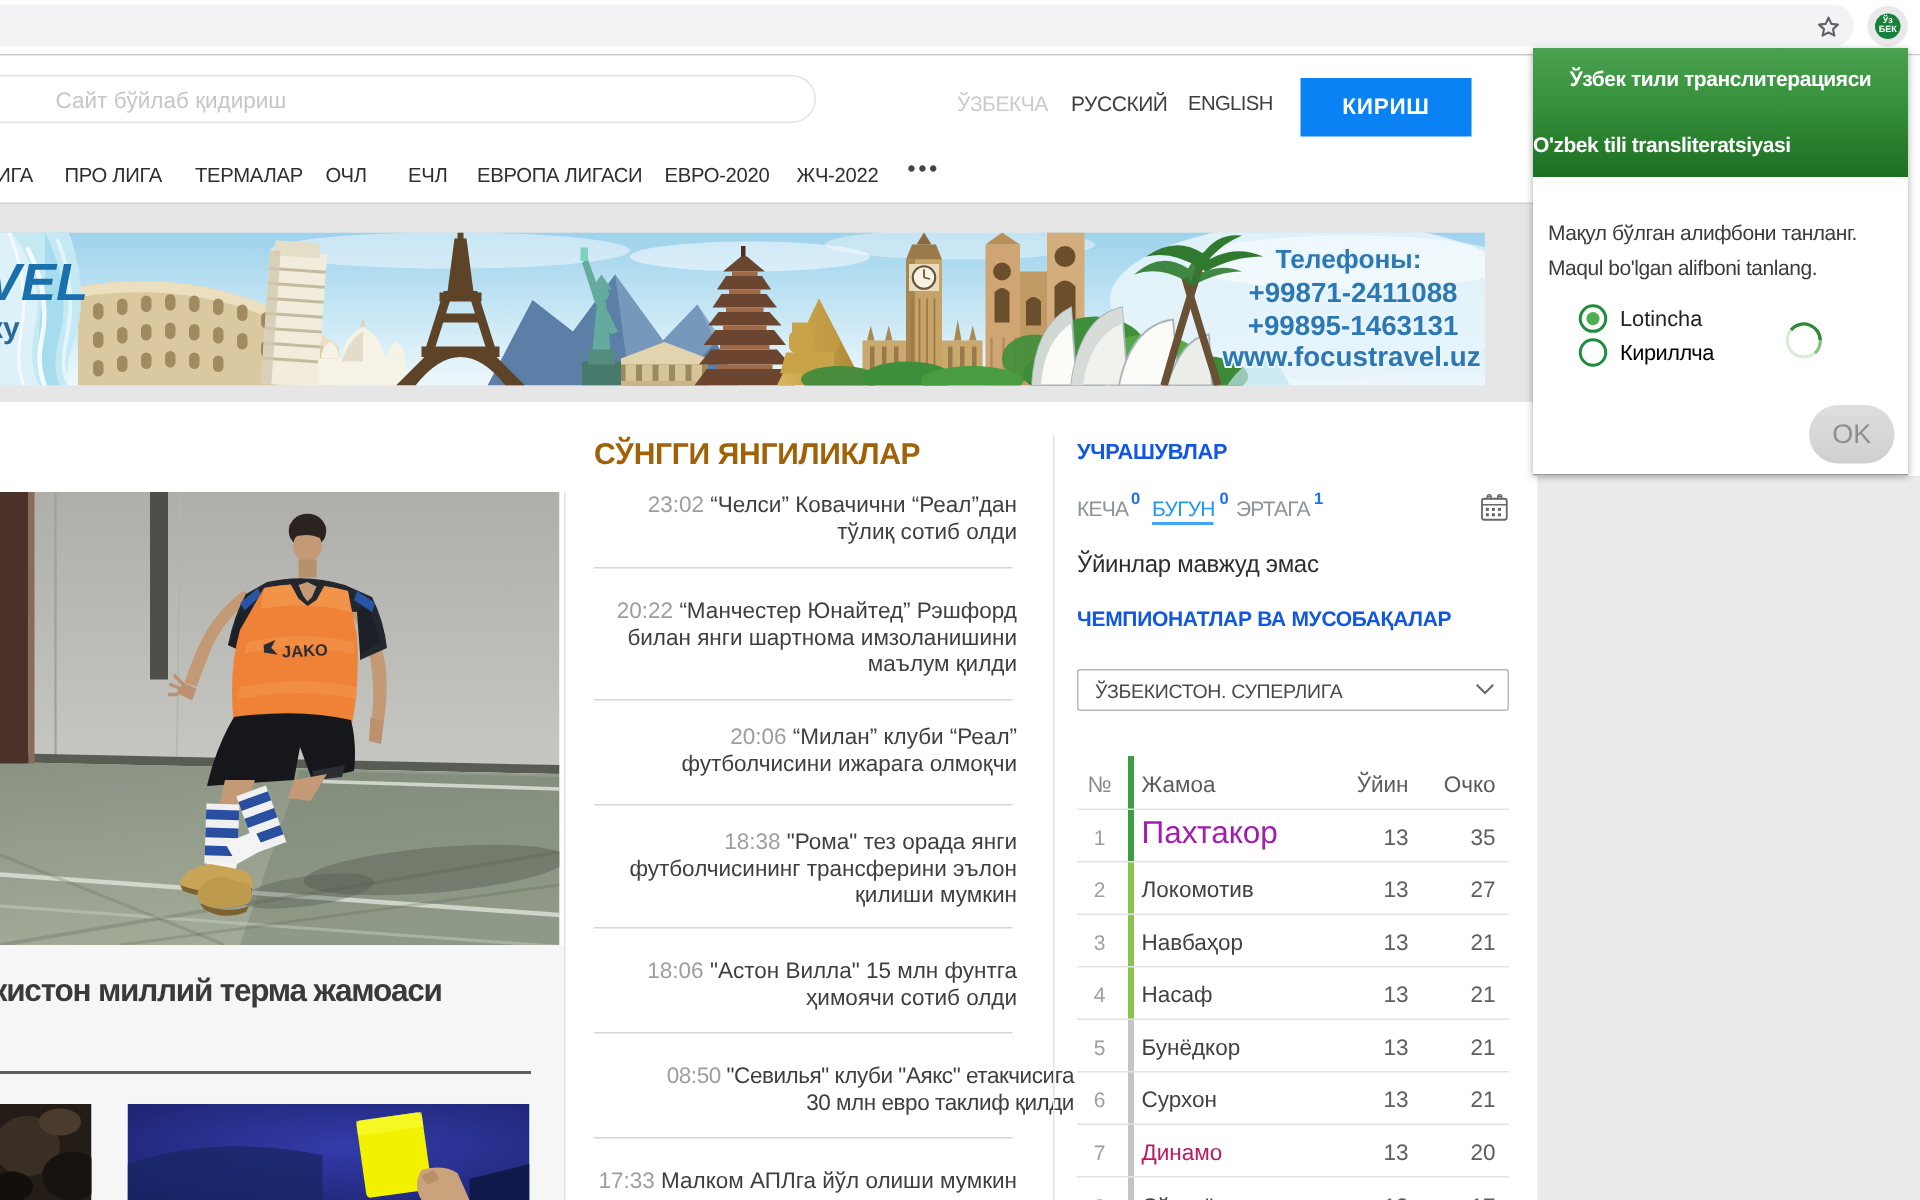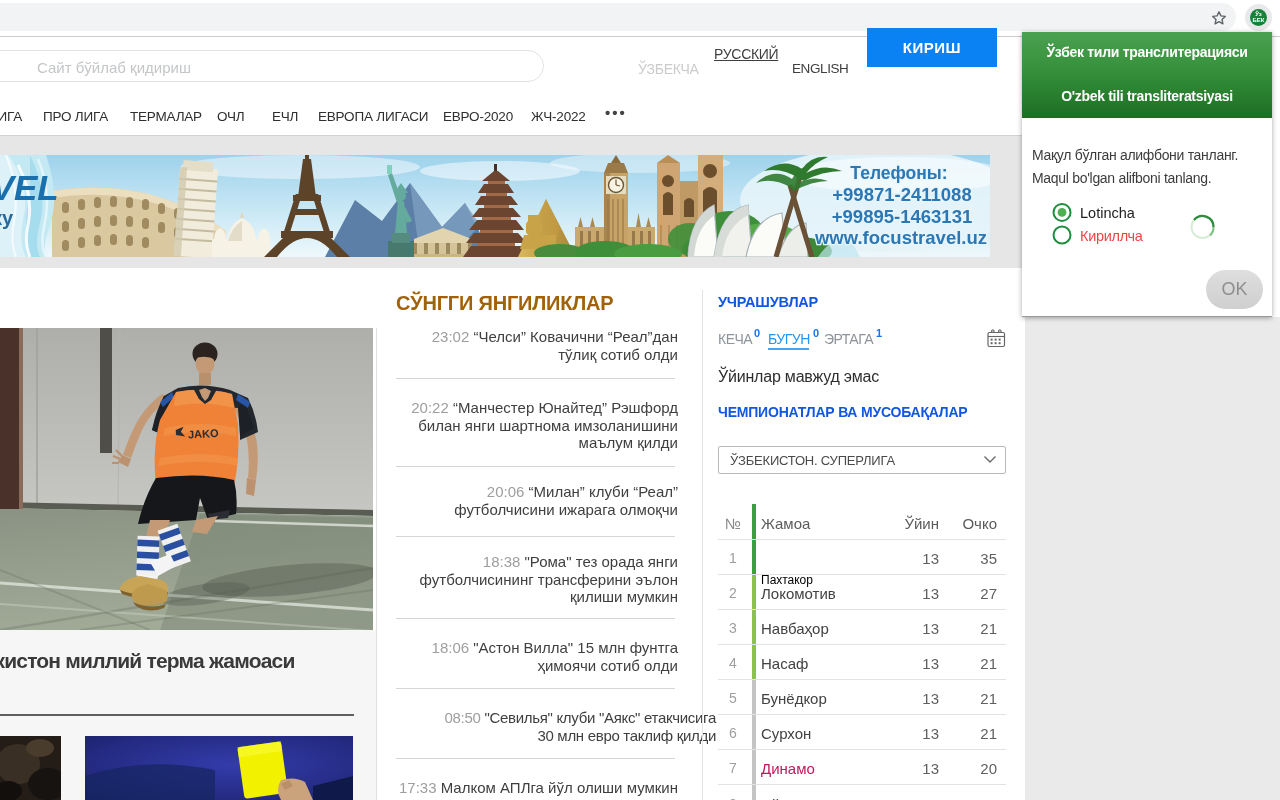--- a/index.html
+++ b/index.html
@@ -25,23 +25,23 @@
   <div class="abs" style="left:1250px;top:9px;width:17px;height:17px;border-radius:50%;background:#168239;"></div>
   <div class="abs" style="left:1250px;top:11px;width:17px;text-align:center;font-size:6px;line-height:6px;color:#fff;font-weight:bold;">Ўз<br>БЕК</div>
   <div class="abs" style="left:0;top:36px;width:1280px;height:1px;background:#c9cbce;"></div>
 
   <svg class="abs" style="left:0;top:70px;" width="6" height="8" viewBox="0 0 6 8">
     <path d="M-2 0 L2 5 L0 7 L-3 3 Z" fill="#4a4a4a"></path>
   </svg>
   <div class="abs" style="left:-40px;top:50px;width:582px;height:30px;border:1px solid #e3e3e3;border-radius:16px;background:#fff;"></div>
   <div class="abs" style="left:37px;top:59px;font-size:15px;color:#c4c6c8;">Сайт бўйлаб қидириш</div>
   <div class="abs" style="left:638px;top:61px;font-size:14px;letter-spacing:-0.3px;color:#cbcbcb;text-align:right;">ЎЗБЕКЧА</div>
-  <div class="abs" style="left:714px;top:46px;font-size:14px;letter-spacing:-0.3px;color:#3f3f3f;text-decoration:underline;">РУССКИЙ</div>
+  <div class="abs" style="left:714px;top:61px;font-size:14px;letter-spacing:-0.3px;color:#3f3f3f;">РУССКИЙ</div>
   <div class="abs" style="left:792px;top:61px;font-size:13.5px;letter-spacing:-0.4px;color:#3f3f3f;">ENGLISH</div>
-  <div class="abs" style="left:867px;top:28px;width:130px;height:39px;background:#0b82f4;color:#fff;
+  <div class="abs" style="left:867px;top:52px;width:114px;height:39px;background:#0b82f4;color:#fff;
        font-size:15px;font-weight:bold;text-align:center;line-height:39px;letter-spacing:0.5px;">КИРИШ</div>
 
   <div class="nav" style="left:-55px;white-space:nowrap;">СУПЕРЛИГА</div>
   <div class="nav" style="left:43px;">ПРО ЛИГА</div>
   <div class="nav" style="left:130px;">ТЕРМАЛАР</div>
   <div class="nav" style="left:217px;">ОЧЛ</div>
   <div class="nav" style="left:272px;">ЕЧЛ</div>
   <div class="nav" style="left:318px;">ЕВРОПА ЛИГАСИ</div>
   <div class="nav" style="left:443px;">ЕВРО-2020</div>
   <div class="nav" style="left:531px;">ЖЧ-2022</div>
@@ -457,21 +457,21 @@
 
   <div class="abs" style="left:751.5px;top:504px;width:4px;height:70px;background:#3b9e41;"></div>
   <div class="abs" style="left:751.5px;top:574px;width:4px;height:106px;background:#8bc34a;"></div>
   <div class="abs" style="left:751.5px;top:680px;width:4px;height:120px;background:#c4c4c4;"></div>
 
   <div class="abs" style="left:718px;top:515px;width:30px;text-align:center;font-size:15px;color:#8a8a8a;">№</div>
   <div class="abs" style="left:761px;top:515px;font-size:15px;color:#5b5b5b;">Жамоа</div>
   <div class="abs" style="left:890px;top:515px;width:49px;text-align:right;font-size:15px;color:#5b5b5b;">Ўйин</div>
   <div class="abs" style="left:950px;top:515px;width:47px;text-align:right;font-size:15px;color:#5b5b5b;">Очко</div>
   <div class="abs" style="left:718px;top:550px;width:30px;text-align:center;font-size:14px;color:#9e9e9e;">1</div>
-  <div class="abs" style="left:761px;top:573px;font-size:12px;color:#000000;">Пахтакор</div>
+  <div class="abs" style="left:761px;top:544px;font-size:21px;color:#a21caf;">Пахтакор</div>
   <div class="abs" style="left:890px;top:550px;width:49px;text-align:right;font-size:15px;color:#5f5f5f;">13</div>
   <div class="abs" style="left:950px;top:550px;width:47px;text-align:right;font-size:15px;color:#5f5f5f;">35</div>
   <div class="abs" style="left:718px;top:585px;width:30px;text-align:center;font-size:14px;color:#9e9e9e;">2</div>
   <div class="abs" style="left:761px;top:585px;font-size:15px;color:#424242;">Локомотив</div>
   <div class="abs" style="left:890px;top:585px;width:49px;text-align:right;font-size:15px;color:#5f5f5f;">13</div>
   <div class="abs" style="left:950px;top:585px;width:47px;text-align:right;font-size:15px;color:#5f5f5f;">27</div>
   <div class="abs" style="left:718px;top:620px;width:30px;text-align:center;font-size:14px;color:#9e9e9e;">3</div>
   <div class="abs" style="left:761px;top:620px;font-size:15px;color:#424242;">Навбаҳор</div>
   <div class="abs" style="left:890px;top:620px;width:49px;text-align:right;font-size:15px;color:#5f5f5f;">13</div>
   <div class="abs" style="left:950px;top:620px;width:47px;text-align:right;font-size:15px;color:#5f5f5f;">21</div>
@@ -505,30 +505,30 @@
   <div class="abs" style="left:718px;top:784px;width:288px;height:1px;background:#e3e3e3;"></div>
 
   <div class="abs" style="left:1025px;top:317px;width:255px;height:483px;background:#eaeaea;"></div>
   <div class="abs" style="left:1272px;top:37px;width:8px;height:280px;background:#fff;"></div>
 
   <div class="abs" style="left:1022px;top:32px;width:250px;height:284px;background:#fff;
        box-shadow:0 1px 5px rgba(0,0,0,0.35);border-bottom:1px solid #9a9a9a;"></div>
   <div class="abs" style="left:1022px;top:32px;width:250px;height:86px;
        background:linear-gradient(180deg,#4ba150 0%,#35903b 45%,#1d6e22 100%);"></div>
   <div class="abs" style="left:1022px;top:44px;width:250px;text-align:center;font-size:14px;letter-spacing:-0.3px;font-weight:bold;color:#fff;">Ўзбек тили транслитерацияси</div>
-  <div class="abs" style="left:1022px;top:88px;width:250px;text-align:center;font-size:14px;letter-spacing:-0.3px;font-weight:bold;color:#fff;">O'zbek tili transliteratsiyasi</div>
+  <div class="abs" style="left:1022px;top:88px;width:250px;text-align:left;font-size:14px;letter-spacing:-0.3px;font-weight:bold;color:#fff;">O'zbek tili transliteratsiyasi</div>
   <div class="abs" style="left:1032px;top:147px;font-size:14px;letter-spacing:-0.3px;color:#3c3c3c;">Мақул бўлган алифбони танланг.</div>
   <div class="abs" style="left:1032px;top:170px;font-size:14px;letter-spacing:-0.3px;color:#3c3c3c;">Maqul bo'lgan alifboni tanlang.</div>
   <svg class="abs" style="left:1051px;top:201px;" width="23" height="46" viewBox="0 0 23 46">
     <circle cx="11" cy="11.4" r="8.5" fill="none" stroke="#1e8e3e" stroke-width="2"></circle>
     <circle cx="11" cy="11.4" r="4.4" fill="#4caf50"></circle>
     <circle cx="11" cy="34" r="8.5" fill="none" stroke="#1e8e3e" stroke-width="2"></circle>
   </svg>
   <div class="abs" style="left:1080px;top:205px;font-size:14.5px;color:#222;">Lotincha</div>
-  <div class="abs" style="left:1080px;top:228px;font-size:14.5px;letter-spacing:-0.3px;color:#ef4444;">Кириллча</div>
+  <div class="abs" style="left:1080px;top:228px;font-size:14.5px;letter-spacing:-0.3px;color:#000000;">Кириллча</div>
   <svg class="abs" style="left:1190px;top:214px;" width="26" height="26" viewBox="0 0 26 26">
     <circle cx="12.5" cy="13" r="11" fill="none" stroke="#d8ecd8" stroke-width="2"></circle>
     <path d="M4 6 A11 11 0 0 1 23.5 13" fill="none" stroke="#2e8b3c" stroke-width="2.2"></path>
     <path d="M23.5 13 A11 11 0 0 1 20 21.5" fill="none" stroke="#7cc47f" stroke-width="2"></path>
   </svg>
   <div class="abs" style="left:1206px;top:270px;width:57px;height:39px;border-radius:19.5px;
        background:linear-gradient(180deg,#dedede,#cfcfcf);text-align:center;line-height:39px;
        font-size:18px;color:#8e8e8e;">OK</div>
 
 </div>

